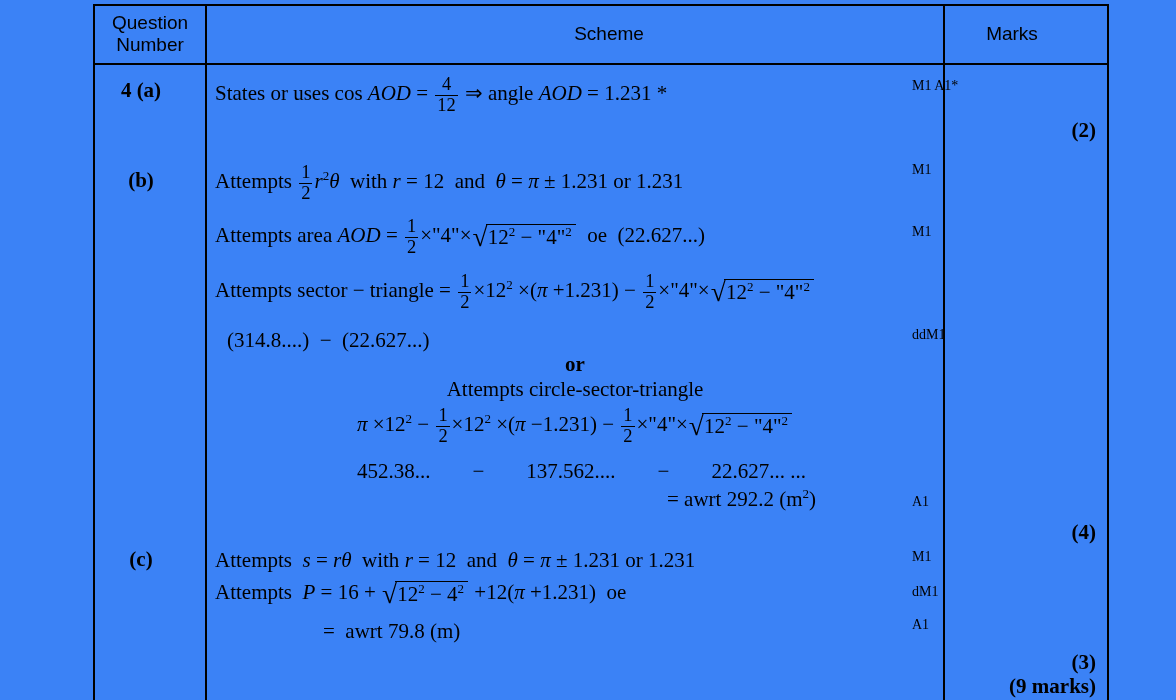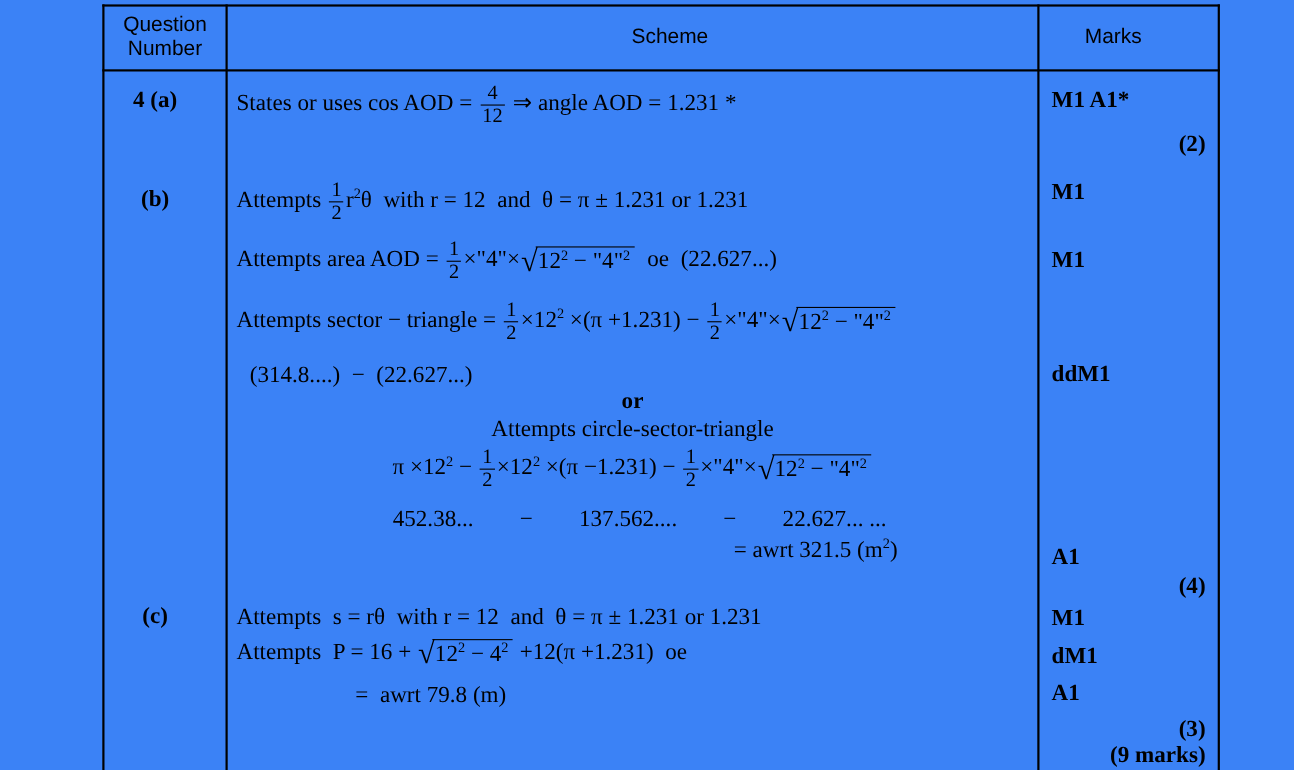--- a/index.html
+++ b/index.html
@@ -6,24 +6,24 @@
   .page{position:relative;width:1176px;height:700px;background:#3b82f6;color:#000;
         font-family:"Liberation Serif",serif;overflow:hidden;}
   .vline{position:absolute;top:4px;width:2px;height:696px;background:#000;}
   .hline{position:absolute;left:93px;width:1016px;height:2px;background:#000;}
   .hc{position:absolute;top:4px;height:60px;display:flex;align-items:center;justify-content:center;
       text-align:center;font-family:"Liberation Sans",sans-serif;font-size:19px;line-height:1.15;}
   .qlabel{position:absolute;left:93px;width:96px;text-align:center;font-weight:bold;font-size:21px;}
   .sl{position:absolute;left:215px;display:flex;align-items:center;font-size:21px;}
   .sl .in{white-space:pre;}
   .ctr{left:207px;width:736px;justify-content:center;}
-  .mk{position:absolute;left:956px;font-size:21px;font-weight:bold;}
+  .mk{position:absolute;left:912px;font-size:14px;}
   .mkr{position:absolute;left:956px;width:140px;text-align:right;font-weight:bold;font-size:21px;}
   .bf{font-weight:bold;}
-  .it{}
+  .it{font-style:italic;}
   sup{font-size:0.62em;line-height:0;}
   .fr{display:inline-flex;flex-direction:column;align-items:center;vertical-align:middle;
       margin:0 2px;font-size:0.88em;line-height:1.08;}
   .fr .de{border-top:1.6px solid #000;padding:0 2px;}
   .fr .nu{padding:0 2px;}
   .sq{display:inline-flex;align-items:flex-start;vertical-align:middle;margin:0 1px;}
   .sq .rd{font-size:1.32em;line-height:0.95;margin-right:-2px;}
   .sq .bd{border-top:1.6px solid #000;padding:0 4px 0 2px;white-space:pre;}
   
   .l-a1{top:68px;height:54px;}
@@ -84,21 +84,21 @@
   <div class="sl ctr l-b6">
       <span class="in"><span class="rm">Attempts circle-sector-triangle</span></span>
     </div>
   <div class="sl ctr l-b7">
       <span class="in"><span class="it">π</span><span class="rm"> ×12</span><sup>2</sup><span class="rm"> − </span><span class="fr"><span class="nu">1</span><span class="de">2</span></span><span class="rm">×12</span><sup>2</sup><span class="rm"> ×(</span><span class="it">π</span><span class="rm"> −1.231) − </span><span class="fr"><span class="nu">1</span><span class="de">2</span></span><span class="rm">×"4"×</span><span class="sq"><span class="rd">√</span><span class="bd"><span class="rm">12</span><sup>2</sup><span class="rm"> − "4"</span><sup>2</sup></span></span></span>
     </div>
   <div class="sl l-b8">
       <span class="in"><span class="rm">452.38...  −  137.562....  −  22.627... ...</span></span>
     </div>
   <div class="sl l-b9">
-      <span class="in"><span class="rm">= awrt 321.5 (m</span><sup>2</sup><span class="rm">)</span></span>
+      <span class="in"><span class="rm">= awrt 292.2 (m</span><sup>2</sup><span class="rm">)</span></span>
     </div>
   <div class="sl l-c1">
       <span class="in"><span class="rm">Attempts  </span><span class="it">s</span><span class="rm"> = </span><span class="it">rθ</span><span class="rm">  with </span><span class="it">r</span><span class="rm"> = 12  and  </span><span class="it">θ</span><span class="rm"> = </span><span class="it">π</span><span class="rm"> ± 1.231 or 1.231</span></span>
     </div>
   <div class="sl l-c2">
       <span class="in"><span class="rm">Attempts  </span><span class="it">P</span><span class="rm"> = 16 + </span><span class="sq"><span class="rd">√</span><span class="bd"><span class="rm">12</span><sup>2</sup><span class="rm"> − 4</span><sup>2</sup></span></span><span class="rm"> +12(</span><span class="it">π</span><span class="rm"> +1.231)  oe</span></span>
     </div>
   <div class="sl l-c3">
       <span class="in"><span class="rm">=  awrt 79.8 (m)</span></span>
     </div>

